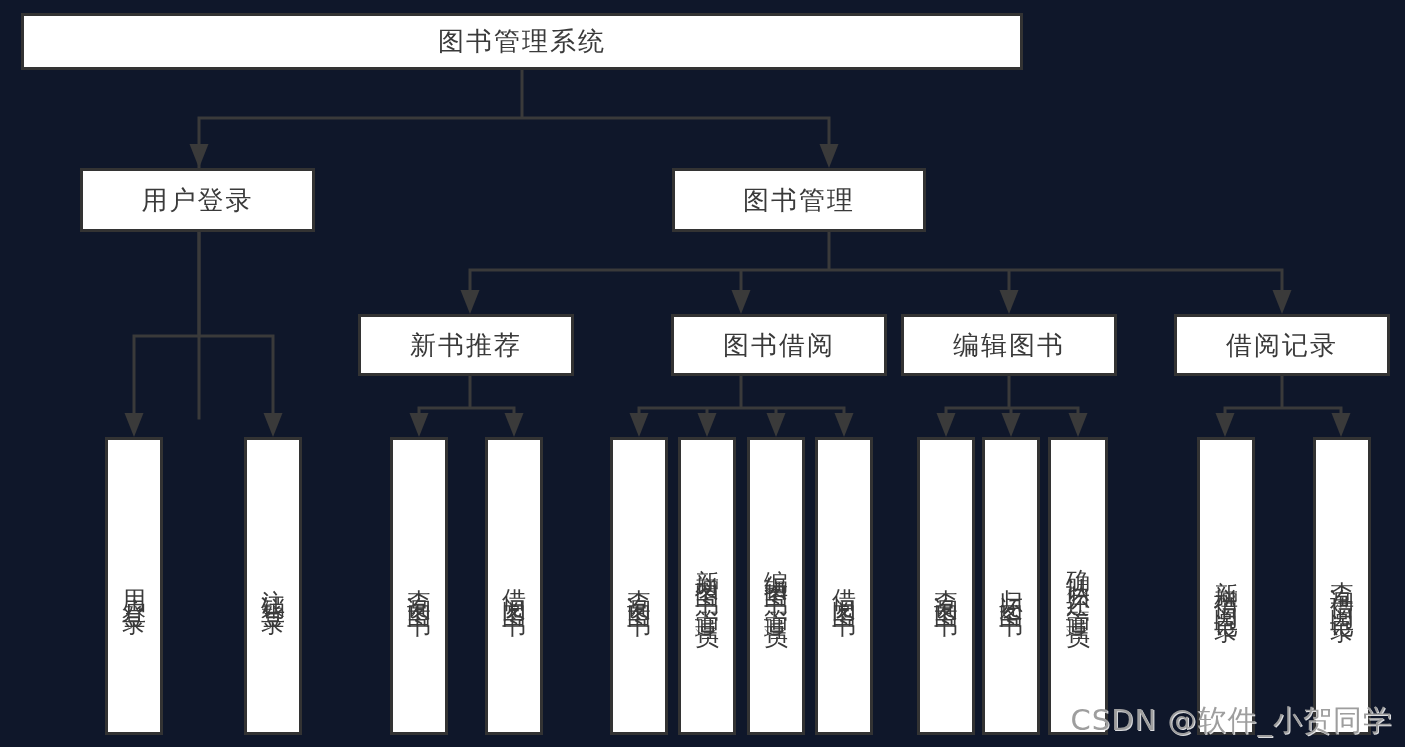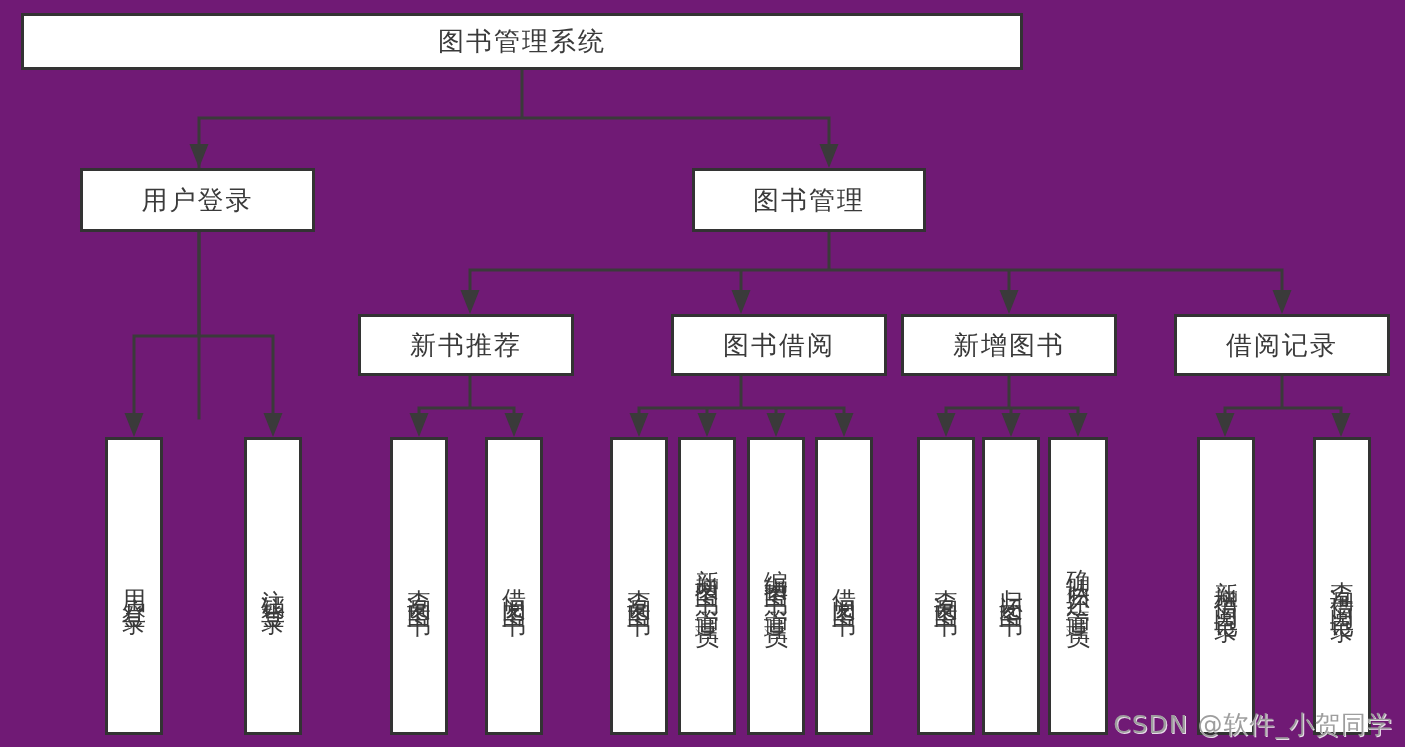--- a/index.html
+++ b/index.html
@@ -1,36 +1,36 @@
 <!DOCTYPE html>
 <html><head>
 <meta charset="utf-8">
 <style>
   html,body{margin:0;padding:0;background:#fff;}
   .stage{
-    position:relative;width:1405px;height:747px;background:#701a75;overflow:hidden;
+    position:relative;width:1405px;height:747px;background:#0f172a;overflow:hidden;
     font-family:"DejaVu Sans","Liberation Sans",sans-serif;color:#3a3a3a;
   }
   .connectors{position:absolute;left:0;top:0;width:1405px;height:747px;}
   .box{
     position:absolute;box-sizing:border-box;border:3px solid #333;background:#fff;
     display:flex;align-items:center;justify-content:center;
   }
   .box .lbl{font-size:26px;letter-spacing:2px;color:#3a3a3a;white-space:nowrap;}
   .leaf{
     position:absolute;box-sizing:border-box;border:3px solid #333;background:#fff;
     width:58px;height:298px;top:437px;
     display:flex;align-items:center;justify-content:center;
   }
   .leaf .lbl{
     writing-mode:vertical-rl;text-orientation:mixed;
     font-size:24px;letter-spacing:8px;color:#3a3a3a;line-height:1;
   }
   .watermark{
-    position:absolute;right:12px;bottom:6px;font-size:25px;color:#9e9e9e;
+    position:absolute;right:12px;bottom:6px;font-size:29px;color:#9e9e9e;
     letter-spacing:1px;white-space:nowrap;text-shadow:1px 1px 0 rgba(255,255,255,.85);
   }
 </style>
 </head>
 <body>
 
 <div class="stage">
 
   <svg class="connectors" viewBox="0 0 1405 747" fill="none" stroke="#3a3a3a" stroke-width="3" stroke-linecap="square">
     <g>
@@ -75,32 +75,32 @@
     </g>
   </svg>
 
   <div class="box" style="left:21px;top:13px;width:1002px;height:57px">
     <span class="lbl">图书管理系统</span>
   </div>
 
   <div class="box" style="left:80px;top:168px;width:235px;height:64px">
     <span class="lbl">用户登录</span>
   </div>
-  <div class="box" style="left:692px;top:168px;width:234px;height:64px">
+  <div class="box" style="left:672px;top:168px;width:254px;height:64px">
     <span class="lbl">图书管理</span>
   </div>
 
   <div class="box" style="left:358px;top:314px;width:216px;height:62px">
     <span class="lbl">新书推荐</span>
   </div>
   <div class="box" style="left:671px;top:314px;width:216px;height:62px">
     <span class="lbl">图书借阅</span>
   </div>
   <div class="box" style="left:901px;top:314px;width:216px;height:62px">
-    <span class="lbl">新增图书</span>
+    <span class="lbl">编辑图书</span>
   </div>
   <div class="box" style="left:1174px;top:314px;width:216px;height:62px">
     <span class="lbl">借阅记录</span>
   </div>
 
   <div class="leaf" style="left:105px">
     <span class="lbl">用户登录</span>
   </div>
   <div class="leaf" style="left:244px">
     <span class="lbl">注销登录</span>

